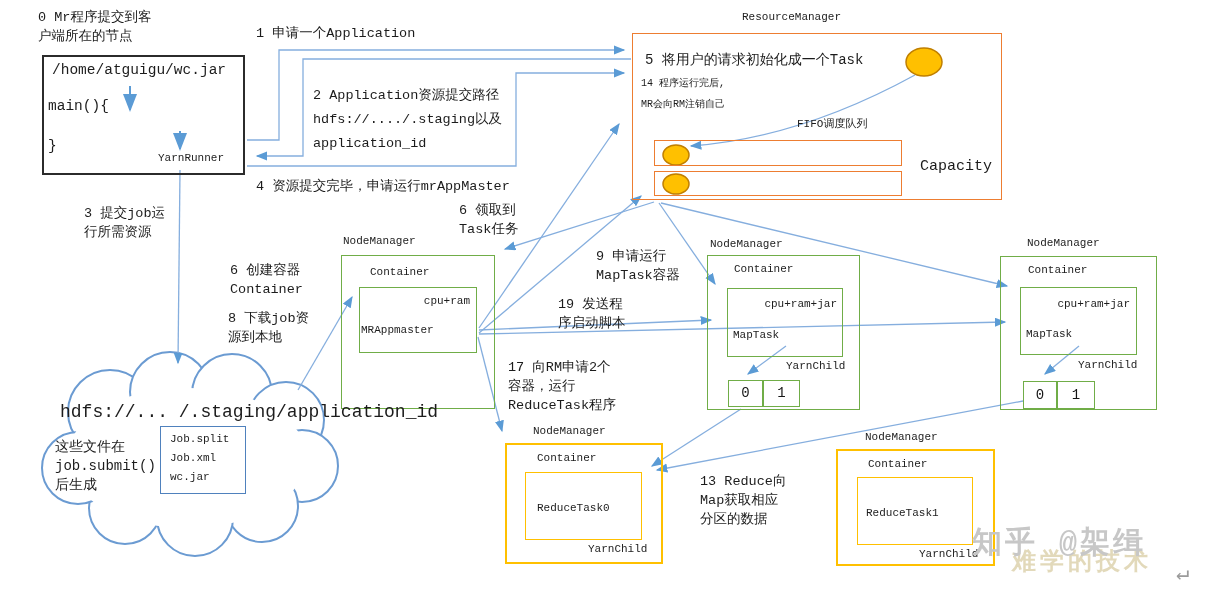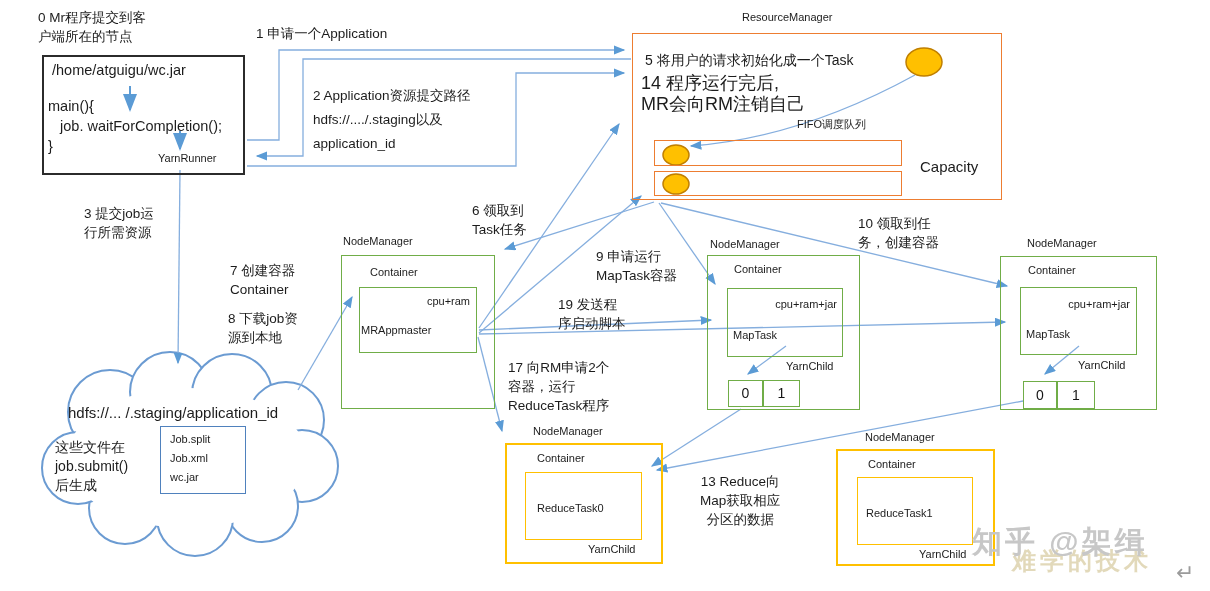--- a/index.html
+++ b/index.html
@@ -1,17 +1,17 @@
 <!DOCTYPE html>
 <html><head>
 <meta charset="utf-8">
 <style>
   html,body{margin:0;padding:0;background:#fff;}
   #canvas{position:relative;width:1210px;height:591px;background:#ffffff;overflow:hidden;
-          font-family:Liberation Sans, sans-serif;color:#151515;}
+          font-family:Liberation Mono, monospace;color:#151515;}
   .lbl{position:absolute;font-size:13.5px;line-height:19px;white-space:pre-line;color:#1c1c1c;}
   .boxtxt{position:absolute;font-size:11px;line-height:17px;color:#1c1c1c;white-space:pre;}
   .code{font-size:14.5px;}
   .box{position:absolute;background:transparent;box-sizing:border-box;}
   .black-b{border:2px solid #2b2b2b;}
   .orange-b{border:1.5px solid #ed7d31;}
   .green-b{border:1.5px solid #70ad47;}
   .gold-b{border:2px solid #ffc000;}
   .gold-b-thin{border:1.5px solid #ffc000;}
   .blue-b{border:1.5px solid #4f81bd;background:#fff;}
@@ -81,54 +81,52 @@
       <ellipse cx="676" cy="155" rx="13" ry="10"></ellipse>
       <ellipse cx="676" cy="184" rx="13" ry="10"></ellipse>
     </g>
   </svg>
 
   <div class="lbl" style="left:38px;top:8px;">0 Mr程序提交到客
 户端所在的节点</div>
   <div class="box black-b" style="left:42px;top:55px;width:203px;height:120px;"></div>
   <div class="boxtxt code" style="left:52px;top:62px;">/home/atguigu/wc.jar</div>
   <div class="boxtxt code" style="left:48px;top:98px;">main(){</div>
-  <div class="boxtxt code" style="left:52px;top:118px;">  job. waitForCompletion();</div>
   <div class="boxtxt code" style="left:48px;top:138px;">}</div>
   <div class="boxtxt" style="left:158px;top:150px;text-align:center;">YarnRunner</div>
 
   <div class="lbl" style="left:256px;top:24px;">1 申请一个Application</div>
   <div class="lbl" style="left:313px;top:84px;line-height:24px;">2 Application资源提交路径
 hdfs://..../.staging以及
 application_id</div>
+  <div class="lbl" style="left:256px;top:177px;">4 资源提交完毕，申请运行mrAppMaster</div>
   <div class="lbl" style="left:84px;top:204px;">3 提交job运
 行所需资源</div>
 
   <div class="boxtxt" style="left:742px;top:9px;">ResourceManager</div>
   <div class="box orange-b" style="left:632px;top:33px;width:370px;height:167px;"></div>
   <div class="lbl" style="left:645px;top:51px;font-size:14px;">5 将用户的请求初始化成一个Task</div>
-  <div class="lbl" style="left:641px;top:73px;font-size:18px;line-height:21px;">14 程序运行完后,
+  <div class="lbl" style="left:641px;top:73px;font-size:10px;line-height:21px;">14 程序运行完后,
 MR会向RM注销自己</div>
   <div class="boxtxt" style="left:797px;top:116px;">FIFO调度队列</div>
   <div class="box orange-b" style="left:654px;top:140px;width:248px;height:26px;"></div>
   <div class="box orange-b" style="left:654px;top:171px;width:248px;height:25px;"></div>
   <div class="boxtxt" style="left:920px;top:158px;font-size:15px;">Capacity</div>
 
-  <div class="lbl" style="left:472px;top:201px;">6 领取到
+  <div class="lbl" style="left:459px;top:201px;">6 领取到
 Task任务</div>
-  <div class="lbl" style="left:858px;top:214px;">10 领取到任
-务，创建容器</div>
 
   <div class="boxtxt" style="left:343px;top:233px;">NodeManager</div>
   <div class="box green-b" style="left:341px;top:255px;width:154px;height:154px;"></div>
   <div class="boxtxt" style="left:370px;top:264px;">Container</div>
   <div class="box green-b" style="left:359px;top:287px;width:118px;height:66px;"></div>
   <div class="boxtxt" style="left:405px;top:293px;width:65px;text-align:right;">cpu+ram</div>
   <div class="boxtxt" style="left:361px;top:322px;">MRAppmaster</div>
 
-  <div class="lbl" style="left:230px;top:261px;">7 创建容器
+  <div class="lbl" style="left:230px;top:261px;">6 创建容器
 Container</div>
   <div class="lbl" style="left:228px;top:309px;">8 下载job资
 源到本地</div>
   <div class="lbl" style="left:596px;top:247px;">9 申请运行
 MapTask容器</div>
   <div class="lbl" style="left:558px;top:295px;">19 发送程
 序启动脚本</div>
   <div class="lbl" style="left:508px;top:358px;">17 向RM申请2个
 容器，运行
 ReduceTask程序</div>
@@ -153,32 +151,32 @@
   <div class="part" style="left:1023px;top:381px;width:34px;height:28px;line-height:26px;">0</div>
   <div class="part" style="left:1057px;top:381px;width:38px;height:28px;line-height:26px;">1</div>
 
   <div class="boxtxt" style="left:533px;top:423px;">NodeManager</div>
   <div class="box gold-b" style="left:505px;top:443px;width:158px;height:121px;"></div>
   <div class="boxtxt" style="left:537px;top:450px;">Container</div>
   <div class="box gold-b-thin" style="left:525px;top:472px;width:117px;height:68px;"></div>
   <div class="boxtxt" style="left:537px;top:500px;">ReduceTask0</div>
   <div class="boxtxt" style="left:588px;top:541px;">YarnChild</div>
 
-  <div class="lbl" style="left:700px;top:472px;text-align:center;">13 Reduce向
+  <div class="lbl" style="left:700px;top:472px;">13 Reduce向
 Map获取相应
 分区的数据</div>
 
   <div class="boxtxt" style="left:865px;top:429px;">NodeManager</div>
   <div class="box gold-b" style="left:836px;top:449px;width:159px;height:117px;"></div>
   <div class="boxtxt" style="left:868px;top:456px;">Container</div>
   <div class="box gold-b-thin" style="left:857px;top:477px;width:116px;height:68px;"></div>
   <div class="boxtxt" style="left:866px;top:505px;">ReduceTask1</div>
   <div class="boxtxt" style="left:919px;top:546px;">YarnChild</div>
 
-  <div class="boxtxt" style="left:68px;top:404px;font-size:15px;">hdfs://... /.staging/application_id</div>
+  <div class="boxtxt" style="left:60px;top:404px;font-size:18px;">hdfs://... /.staging/application_id</div>
   <div class="lbl" style="left:55px;top:438px;font-size:14px;">这些文件在
 job.submit()
 后生成</div>
   <div class="box blue-b" style="left:160px;top:426px;width:86px;height:68px;"></div>
   <div class="boxtxt" style="left:170px;top:431px;">Job.split</div>
   <div class="boxtxt" style="left:170px;top:450px;">Job.xml</div>
   <div class="boxtxt" style="left:170px;top:469px;">wc.jar</div>
 
   <div class="wm-bg" style="left:1012px;top:545px;">难学的技术</div>
   <div class="wm" style="left:972px;top:522px;">知乎 @架缉</div>

